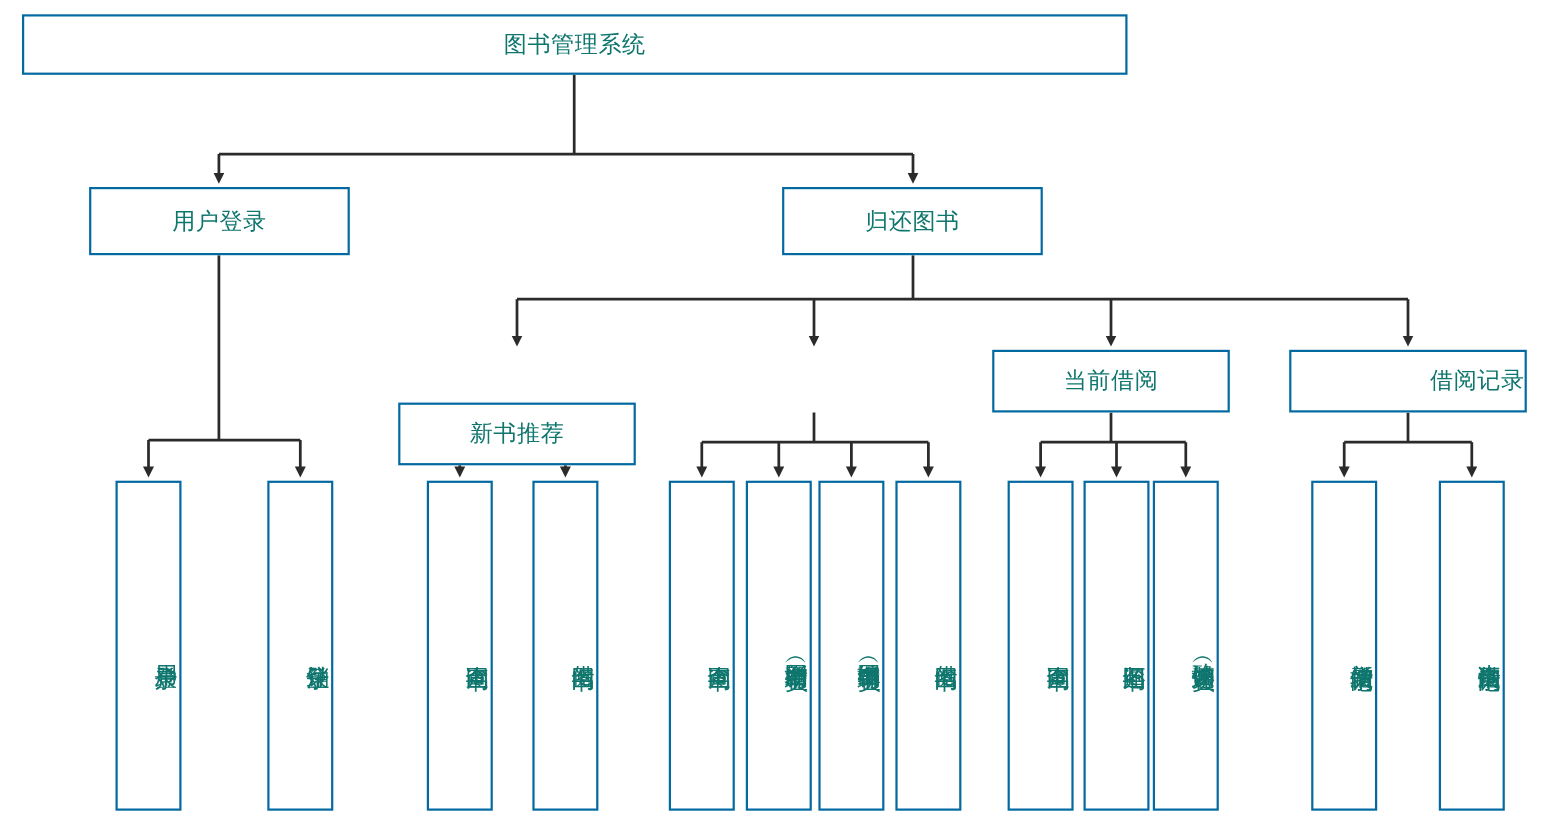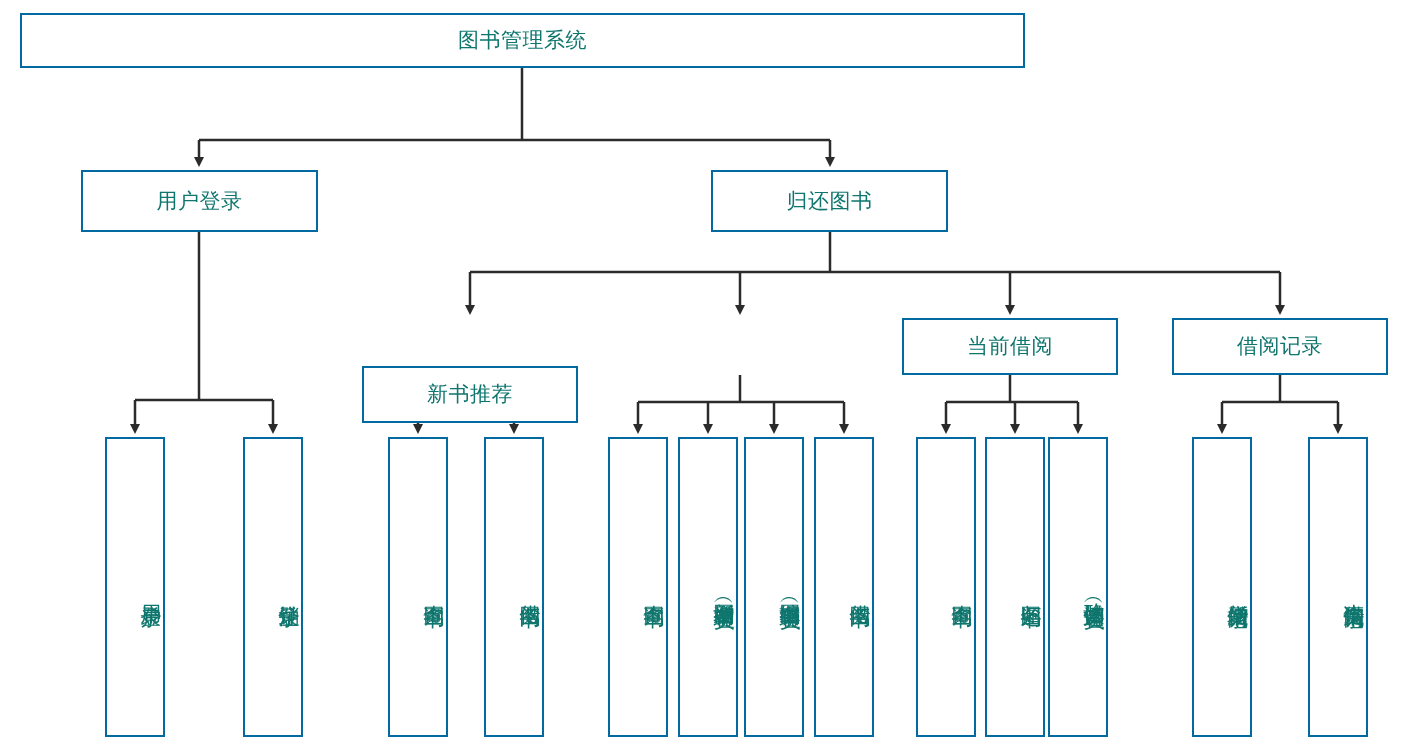--- a/index.html
+++ b/index.html
@@ -128,21 +128,21 @@
   <div class="node horiz" id="n-l2-1" style="left: 711px; top: 170px; width: 237px; height: 62px;">
     <span class="label">归还图书</span>
   </div>
 
   <div class="node horiz" id="n-l3-0" style="left: 362px; top: 318px; width: 216px; height: 57px; margin-top: 48px;">
     <span class="label">新书推荐</span>
   </div>
   <div class="node horiz" id="n-l3-2" style="left: 902px; top: 318px; width: 216px; height: 57px;">
     <span class="label">当前借阅</span>
   </div>
-  <div class="node horiz" id="n-l3-3" style="left: 1172px; top: 318px; width: 216px; height: 57px;">
+  <div class="node horiz" id="n-l3-3" style="left: 1172px; top: 318px; width: 216px; height: 57px; justify-content: flex-end;">
     <span class="label">借阅记录</span>
   </div>
 
   <div class="node vert" id="n-leaf-0" style="left: 105px; top: 437px; width: 60px; height: 300px;">
     <span class="label">用户登录</span>
   </div>
   <div class="node vert" id="n-leaf-1" style="left: 243px; top: 437px; width: 60px; height: 300px;">
     <span class="label">注销登录</span>
   </div>
   <div class="node vert" id="n-leaf-2" style="left: 388px; top: 437px; width: 60px; height: 300px;">

